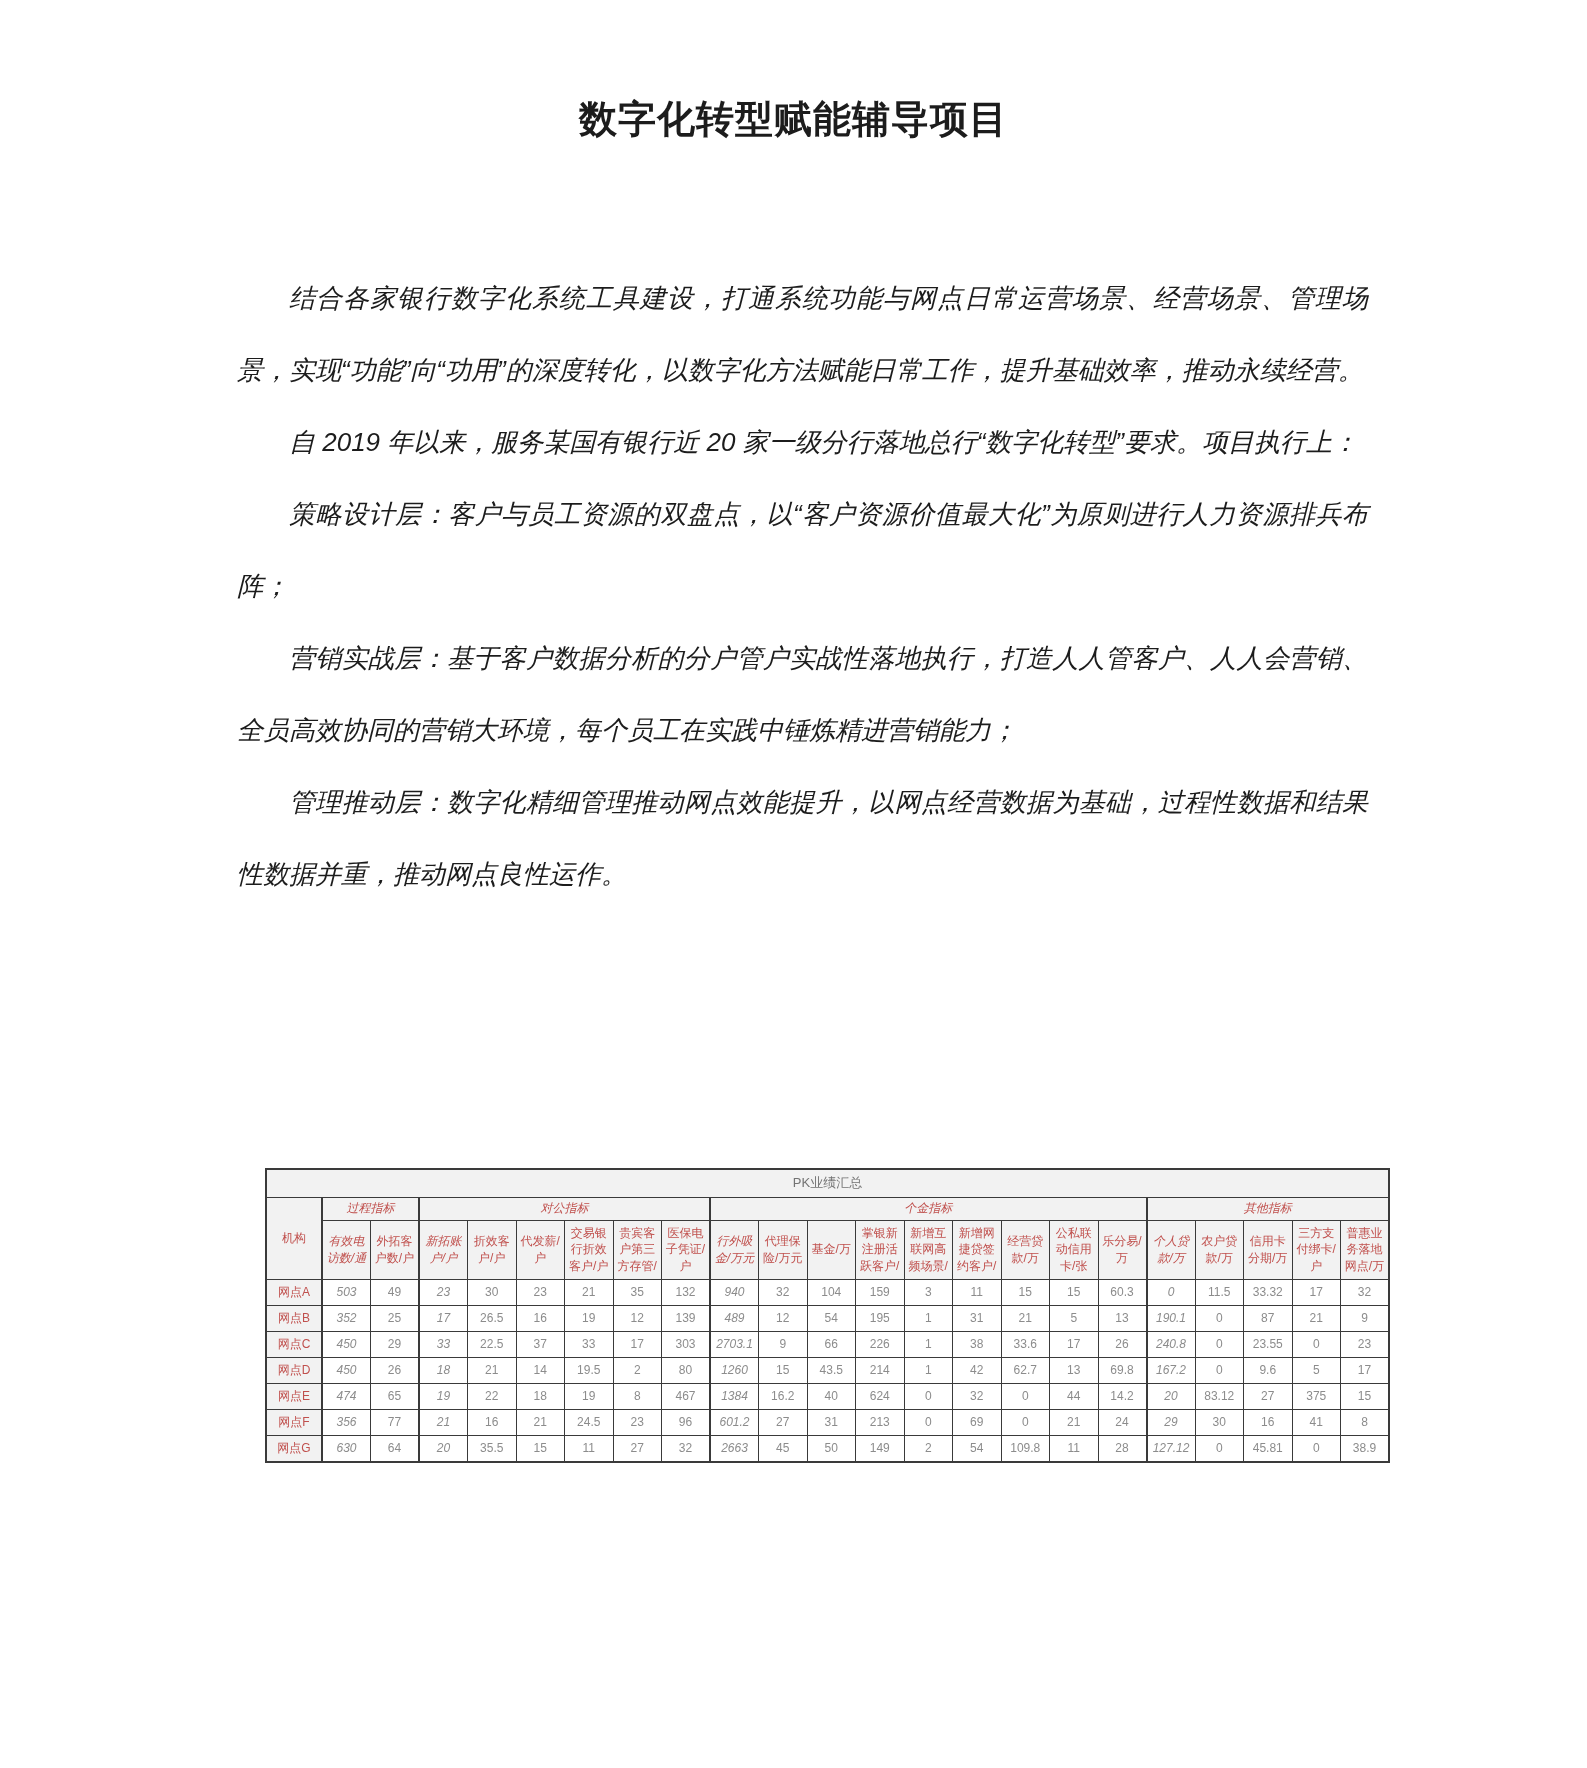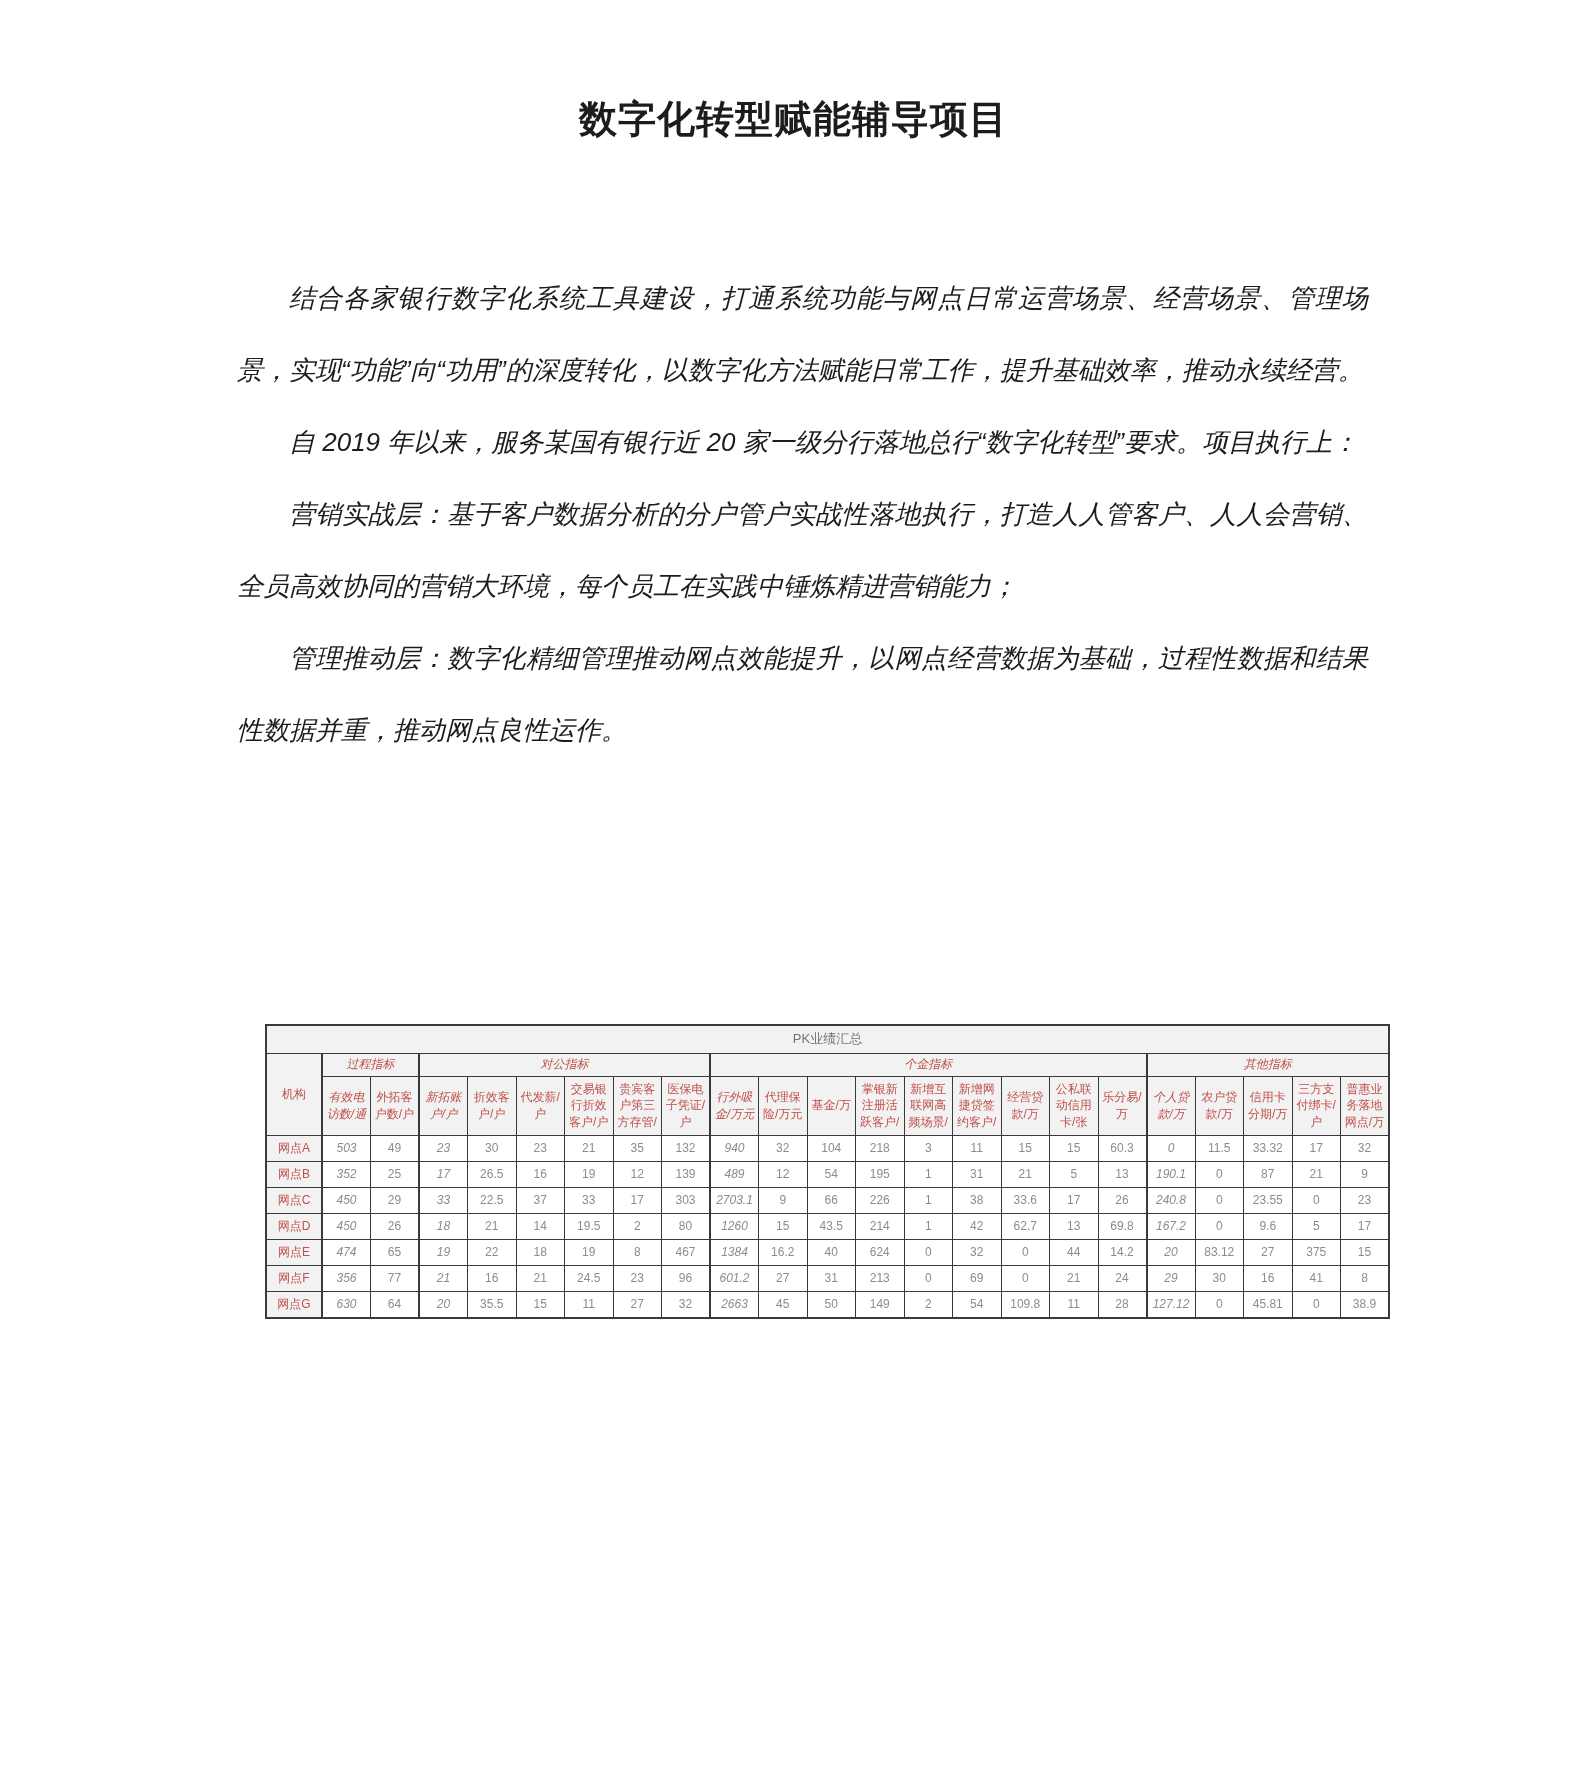--- a/index.html
+++ b/index.html
@@ -80,20 +80,21 @@
 </head>
 <body>
 
 <div class="page">
 
   <h1 class="doc-title">数字化转型赋能辅导项目</h1>
 
   <div class="body-text">
     <p>结合各家银行数字化系统工具建设，打通系统功能与网点日常运营场景、经营场景、管理场景，实现“功能”向“功用”的深度转化，以数字化方法赋能日常工作，提升基础效率，推动永续经营。</p>
     <p>自 2019 年以来，服务某国有银行近 20 家一级分行落地总行“数字化转型”要求。项目执行上：</p>
+    <p>策略设计层：客户与员工资源的双盘点，以“客户资源价值最大化”为原则进行人力资源排兵布阵；</p>
     <p>营销实战层：基于客户数据分析的分户管户实战性落地执行，打造人人管客户、人人会营销、全员高效协同的营销大环境，每个员工在实践中锤炼精进营销能力；</p>
     <p>管理推动层：数字化精细管理推动网点效能提升，以网点经营数据为基础，过程性数据和结果性数据并重，推动网点良性运作。</p>
   </div>
 
   <div class="table-wrap">
     <table>
       <colgroup id="t-cols">
           <col style="width: 56px;">
           <col>
           <col>
@@ -161,21 +162,21 @@
             <td class="t-val">49</td>
             <td class="t-val gedge">23</td>
             <td class="t-val">30</td>
             <td class="t-val">23</td>
             <td class="t-val">21</td>
             <td class="t-val">35</td>
             <td class="t-val">132</td>
             <td class="t-val gedge">940</td>
             <td class="t-val">32</td>
             <td class="t-val">104</td>
-            <td class="t-val">218</td>
+            <td class="t-val">159</td>
             <td class="t-val">3</td>
             <td class="t-val">11</td>
             <td class="t-val">15</td>
             <td class="t-val">15</td>
             <td class="t-val">60.3</td>
             <td class="t-val gedge">0</td>
             <td class="t-val">11.5</td>
             <td class="t-val">33.32</td>
             <td class="t-val">17</td>
             <td class="t-val">32</td>

